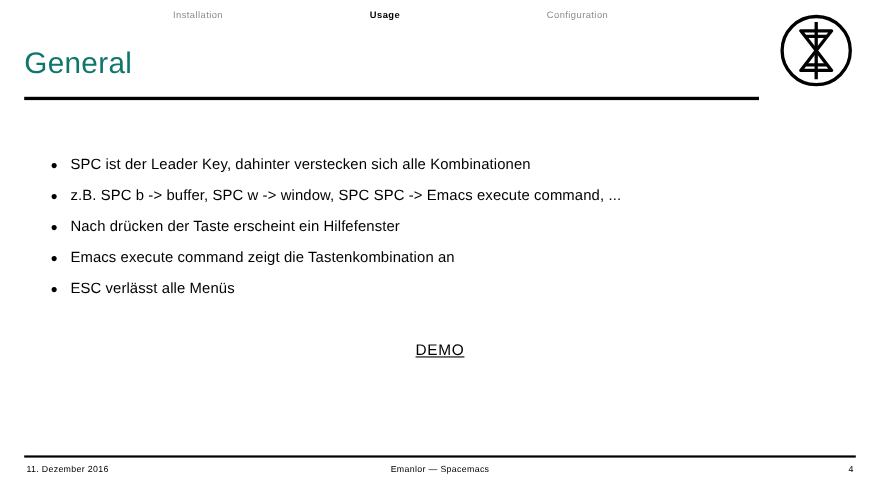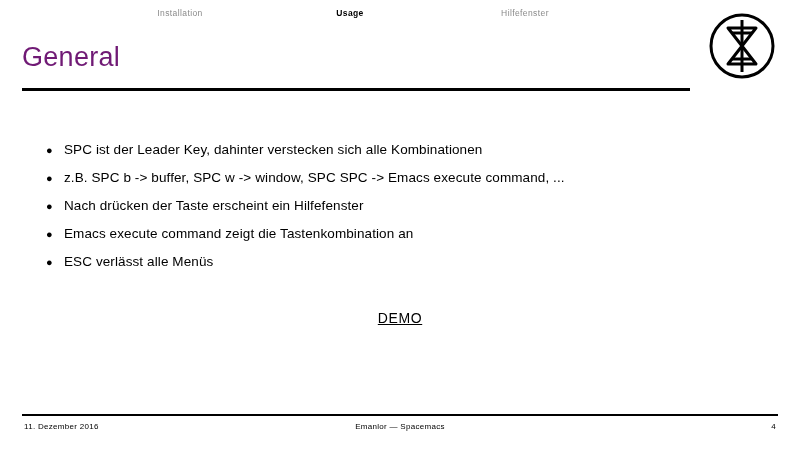--- a/index.html
+++ b/index.html
@@ -59,21 +59,21 @@
 
   
   .title {
     position: absolute;
     left: 22px;
     top: 44px;
     font-size: 27px;
     font-weight: normal;
     letter-spacing: 0.3px;
     line-height: 1;
-    color: #701a75;
+    color: #0f766e;
   }
   .title-rule {
     position: absolute;
     left: 22px;
     top: 88px;
     width: 668px;
     height: 2.5px;
     background: #000000;
   }
 
@@ -155,21 +155,21 @@
   }
 </style>
 </head>
 <body>
 
 <div class="slide">
 
   <div class="topnav">
     <div class="nav-item nav-slot-1">Installation</div>
     <div class="nav-item nav-slot-2 active">Usage</div>
-    <div class="nav-item nav-slot-3">Hilfefenster</div>
+    <div class="nav-item nav-slot-3">Configuration</div>
   </div>
 
   <div class="logo">
     <svg width="68" height="68" viewBox="0 0 68 68" xmlns="http://www.w3.org/2000/svg">
       <circle cx="34" cy="34" r="31" fill="none" stroke="#000000" stroke-width="3"></circle>
       <path d="M20 16 H48 L34 34 L48 52 H20 L34 34 Z" fill="none" stroke="#000000" stroke-width="3" stroke-linejoin="round"></path>
       <line x1="34" y1="8" x2="34" y2="60" stroke="#000000" stroke-width="3"></line>
       <path d="M24 47 H44" stroke="#000000" stroke-width="3"></path>
       <path d="M24 21 H44" stroke="#000000" stroke-width="3"></path>
     </svg>

